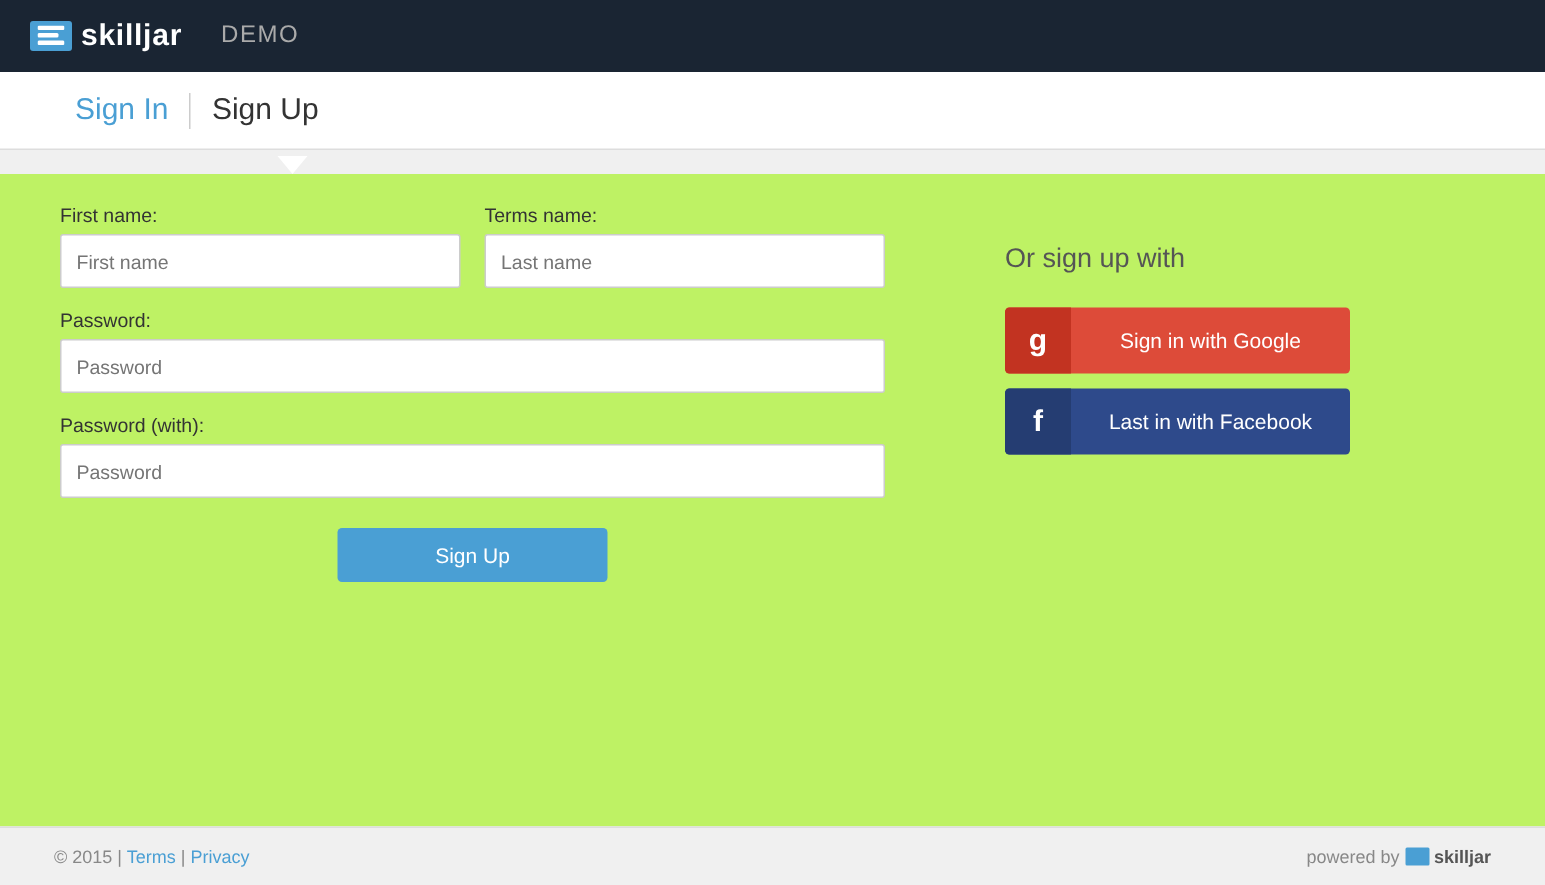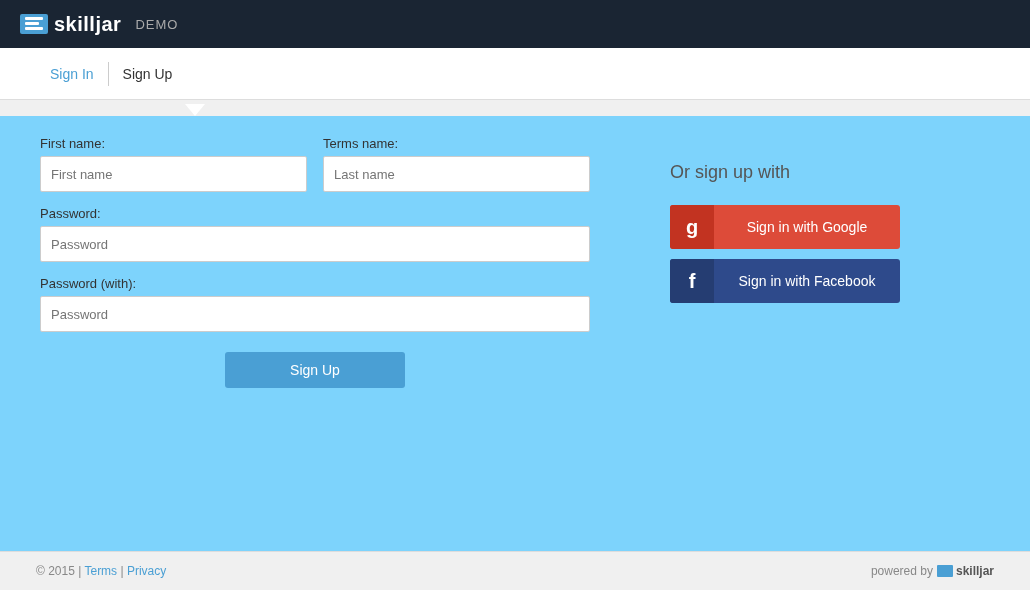--- a/index.html
+++ b/index.html
@@ -29,38 +29,38 @@
     }
     .logo-icon svg { display: block; }
     .logo-text {
       color: #ffffff;
       font-size: 20px;
       font-weight: bold;
       letter-spacing: 0.5px;
     }
     .logo-demo {
       color: #aaaaaa;
-      font-size: 13px;
+      font-size: 16px;
       font-weight: normal;
       letter-spacing: 1px;
-      margin-left: 8px;
+      margin-left: 20px;
       text-transform: uppercase;
     }
 
     
     .tabs-bar {
       background: #ffffff;
       border-bottom: 1px solid #dddddd;
       display: flex;
       align-items: center;
       padding: 0 40px;
       height: 52px;
     }
     .tab {
-      font-size: 14px;
+      font-size: 20px;
       padding: 0 10px;
       height: 68px;
       display: flex;
       align-items: center;
       cursor: pointer;
       border: none;
       background: none;
       text-decoration: none;
     }
     .tab.active {
@@ -90,21 +90,21 @@
       width: 0;
       height: 0;
       border-left: 10px solid transparent;
       border-right: 10px solid transparent;
       border-top: 12px solid #ffffff;
     }
 
     
     .main-content {
       flex: 1;
-      background: #7dd3fc;
+      background: #bef264;
       padding: 20px 40px 20px 40px;
       display: flex;
       gap: 80px;
     }
 
     
     .form-section {
       flex: 1;
       max-width: 550px;
     }
@@ -320,21 +320,21 @@
   <div class="social-section">
     <div class="or-sign-up">Or sign up with</div>
 
     <button class="social-btn google-btn">
       <div class="social-btn-icon">g</div>
       <span class="social-btn-text">Sign in with Google</span>
     </button>
 
     <button class="social-btn facebook-btn">
       <div class="social-btn-icon">f</div>
-      <span class="social-btn-text">Sign in with Facebook</span>
+      <span class="social-btn-text">Last in with Facebook</span>
     </button>
   </div>
 </div>
 
 <footer class="footer">
   <div class="footer-left">
     <span>© 2015</span>
     <span> | </span>
     <a href="#">Terms</a>
     <span> | </span>

